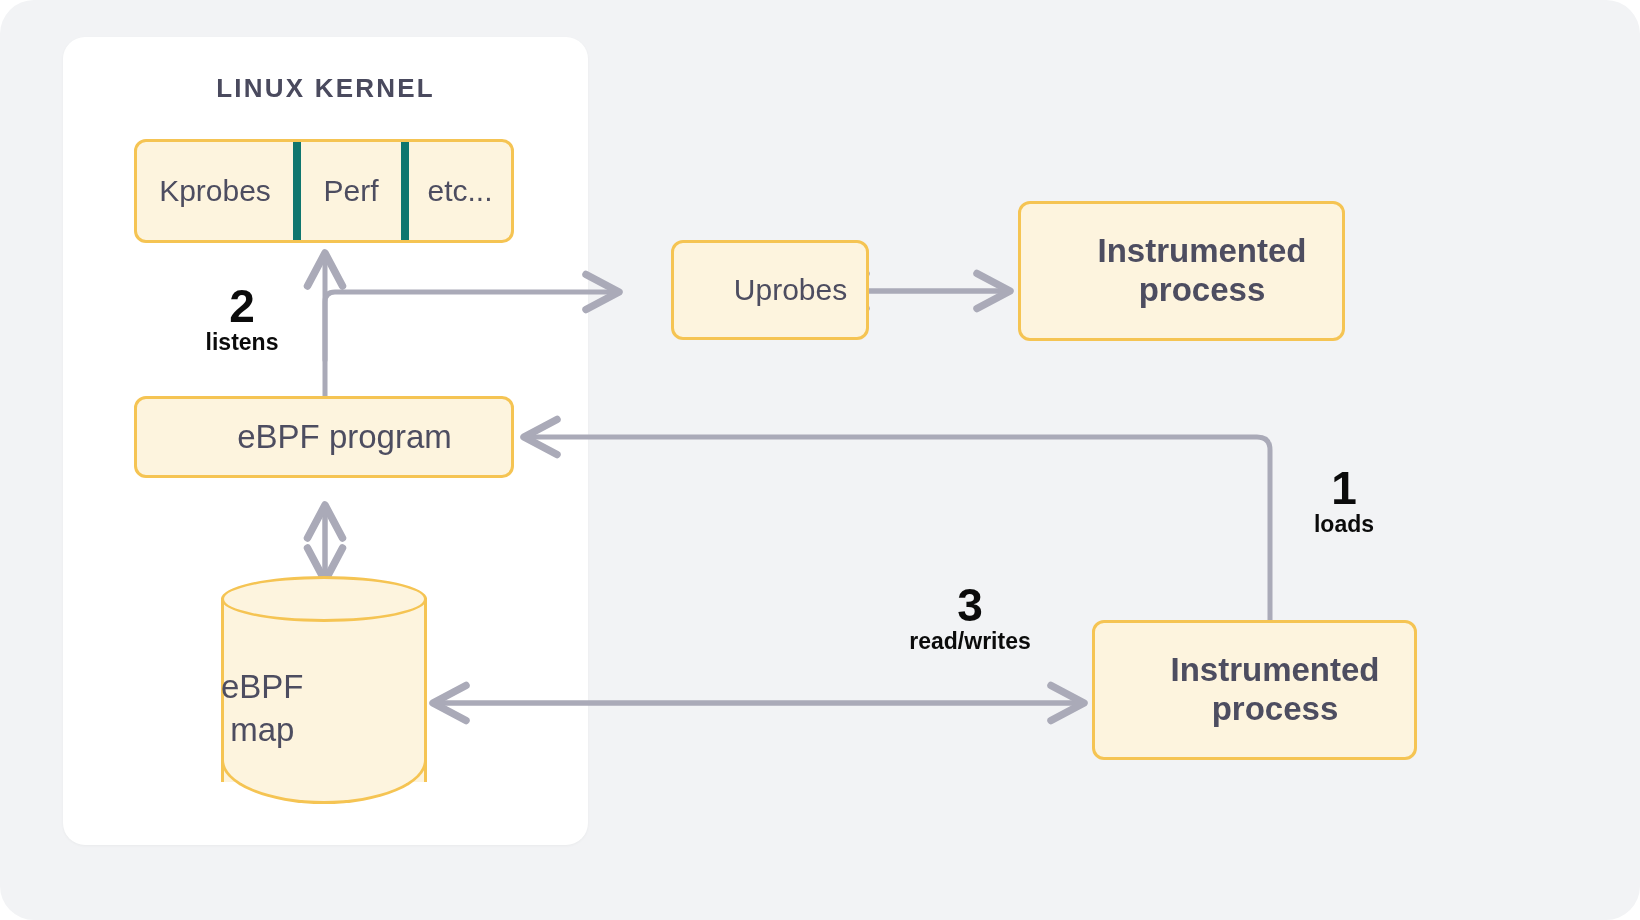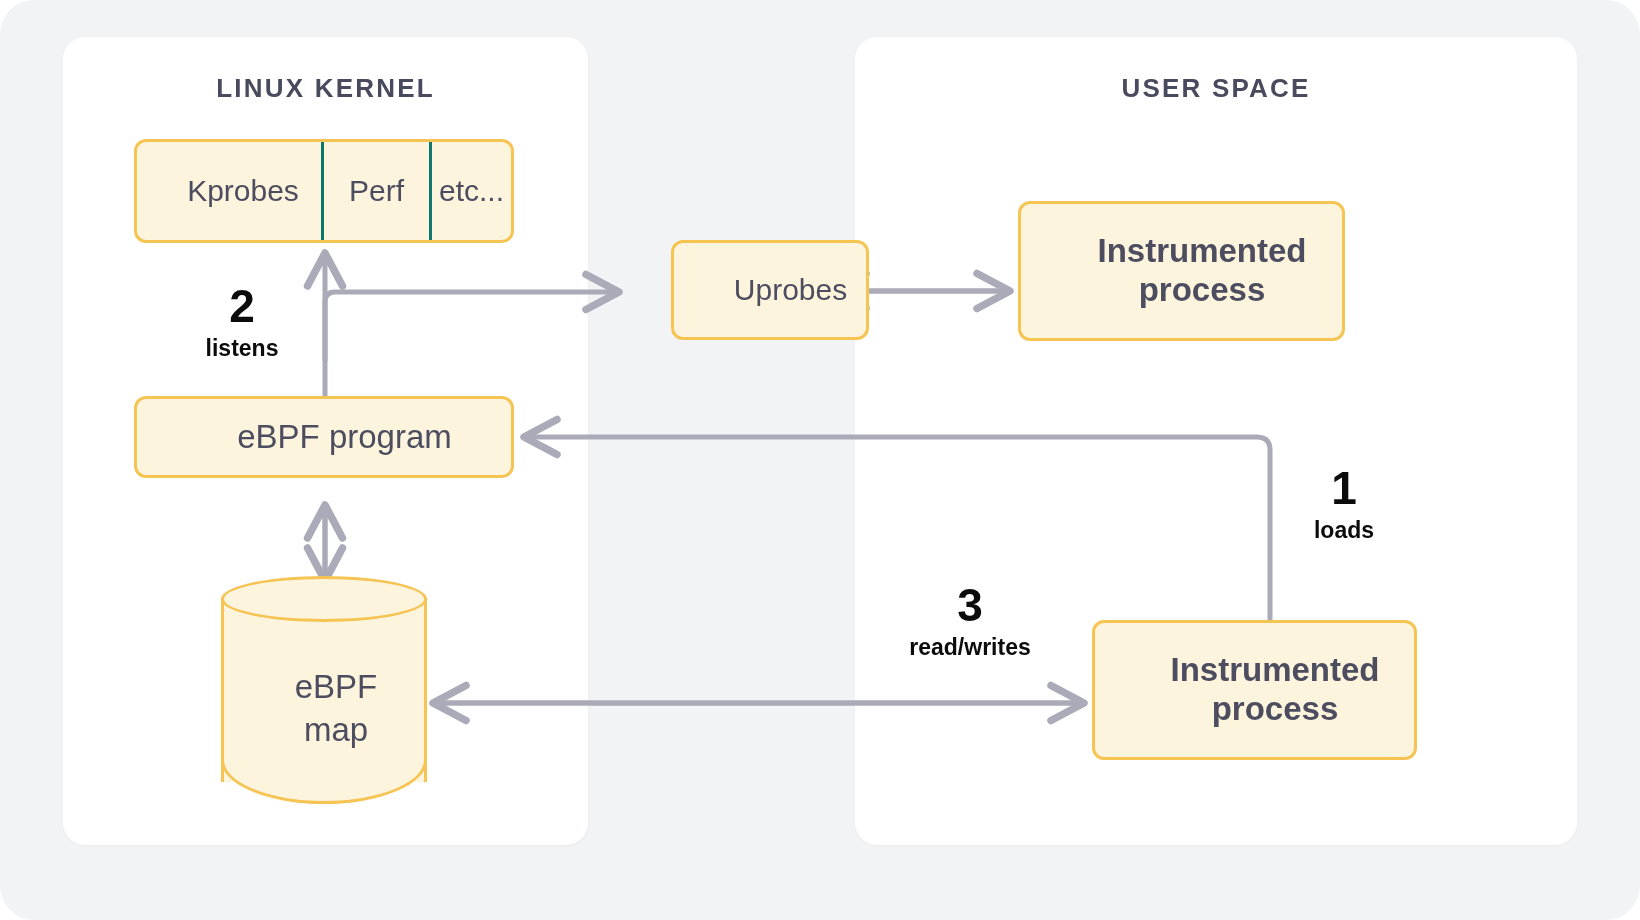--- a/index.html
+++ b/index.html
@@ -55,31 +55,30 @@
 
   
   #probe-row {
     position: absolute;
     left: 134px; top: 139px; width: 380px; height: 104px;
     background: #fdf4de;
     border: 3px solid #f5c453;
     border-radius: 12px;
     box-sizing: border-box;
     display: flex;
-    padding-left: 28px;
   }
   #probe-row .cell {
     display: flex;
     align-items: center;
     justify-content: center;
     color: #4d4d60;
     font-size: 30px;
     box-sizing: border-box;
   }
-  #probe-row .cell + .cell { border-left: 3px solid #0f766e; }
+  #probe-row .cell + .cell { border-left: 8px solid #0f766e; }
   #probe-row .cell.c0 { flex: 0 0 156px; }
   #probe-row .cell.c1 { flex: 0 0 108px; }
   #probe-row .cell.c2 { flex: 1 1 auto; }
 
   #ebpf-program { left: 134px; top: 396px; width: 380px; height: 82px; font-size: 33px; }
   #uprobes      { left: 627px; top: 240px; width: 198px; height: 100px; font-size: 30px; margin-left: 44px; }
   #instr-top    { left: 1018px; top: 201px; width: 327px; height: 140px; font-size: 33px; font-weight: 600; }
   #instr-bottom { left: 1092px; top: 620px; width: 325px; height: 140px; font-size: 33px; font-weight: 600; }
 
   
@@ -107,22 +106,22 @@
   #ebpf-map .cyl-top {
     position: absolute;
     left: 0; top: 0; width: 100%; height: 46px;
     border: 3px solid #f5c453;
     border-radius: 50%;
     background: #fdf4de;
     box-sizing: border-box;
   }
   #ebpf-map .cyl-label {
     position: absolute;
-    left: 12px; top: 58px; width: 100%; height: 150px;
-    display: flex; align-items: center; justify-content: center;
+    left: 0; top: 58px; width: 100%; height: 150px;
+    display: flex; align-items: center; justify-content: flex-start;
     text-align: center;
     font-size: 33px;
     color: #4d4d60;
     line-height: 1.3;
   }
 
   .step-label {
     position: absolute;
     text-align: center;
     color: #0b0b0b;
@@ -131,41 +130,38 @@
   .step-label .num {
     display: block;
     font-size: 46px;
     font-weight: bold;
     line-height: 1;
   }
   .step-label .txt {
     display: block;
     font-size: 23px;
     font-weight: bold;
-    margin-top: 6px;
+    margin-top: 0;
     white-space: nowrap;
   }
   #step1 { left: 1264px; top: 465px; width: 160px; }
   #step2 { left: 172px;  top: 283px; width: 140px; }
   #step3 { left: 880px;  top: 582px; width: 180px; }
 
   svg.wires { position: absolute; left: 0; top: 0; width: 1640px; height: 920px; pointer-events: none; }
 </style>
 </head>
 <body>
 
 <div id="stage">
 
   <div class="panel" id="kernel-panel">
     <div class="panel-title">LINUX KERNEL</div>
   </div>
 
-  <div class="panel" id="user-panel">
-    <div class="panel-title">USER SPACE</div>
-  </div>
 
   <svg class="wires" viewBox="0 0 1640 920" xmlns="http://www.w3.org/2000/svg">
     <defs>
       <marker id="ah" markerWidth="9" markerHeight="9" refX="7.4" refY="4.5" orient="auto" markerUnits="strokeWidth">
         <path d="M1,1 L7.6,4.5 L1,8" fill="none" stroke="#aaaab8" stroke-width="1.5" stroke-linecap="round" stroke-linejoin="round"></path>
       </marker>
     </defs>
 
     <g>
       <path d="M325,396 L325,254" fill="none" stroke="#aaaab8" stroke-width="5" marker-end="url(#ah)"></path>

